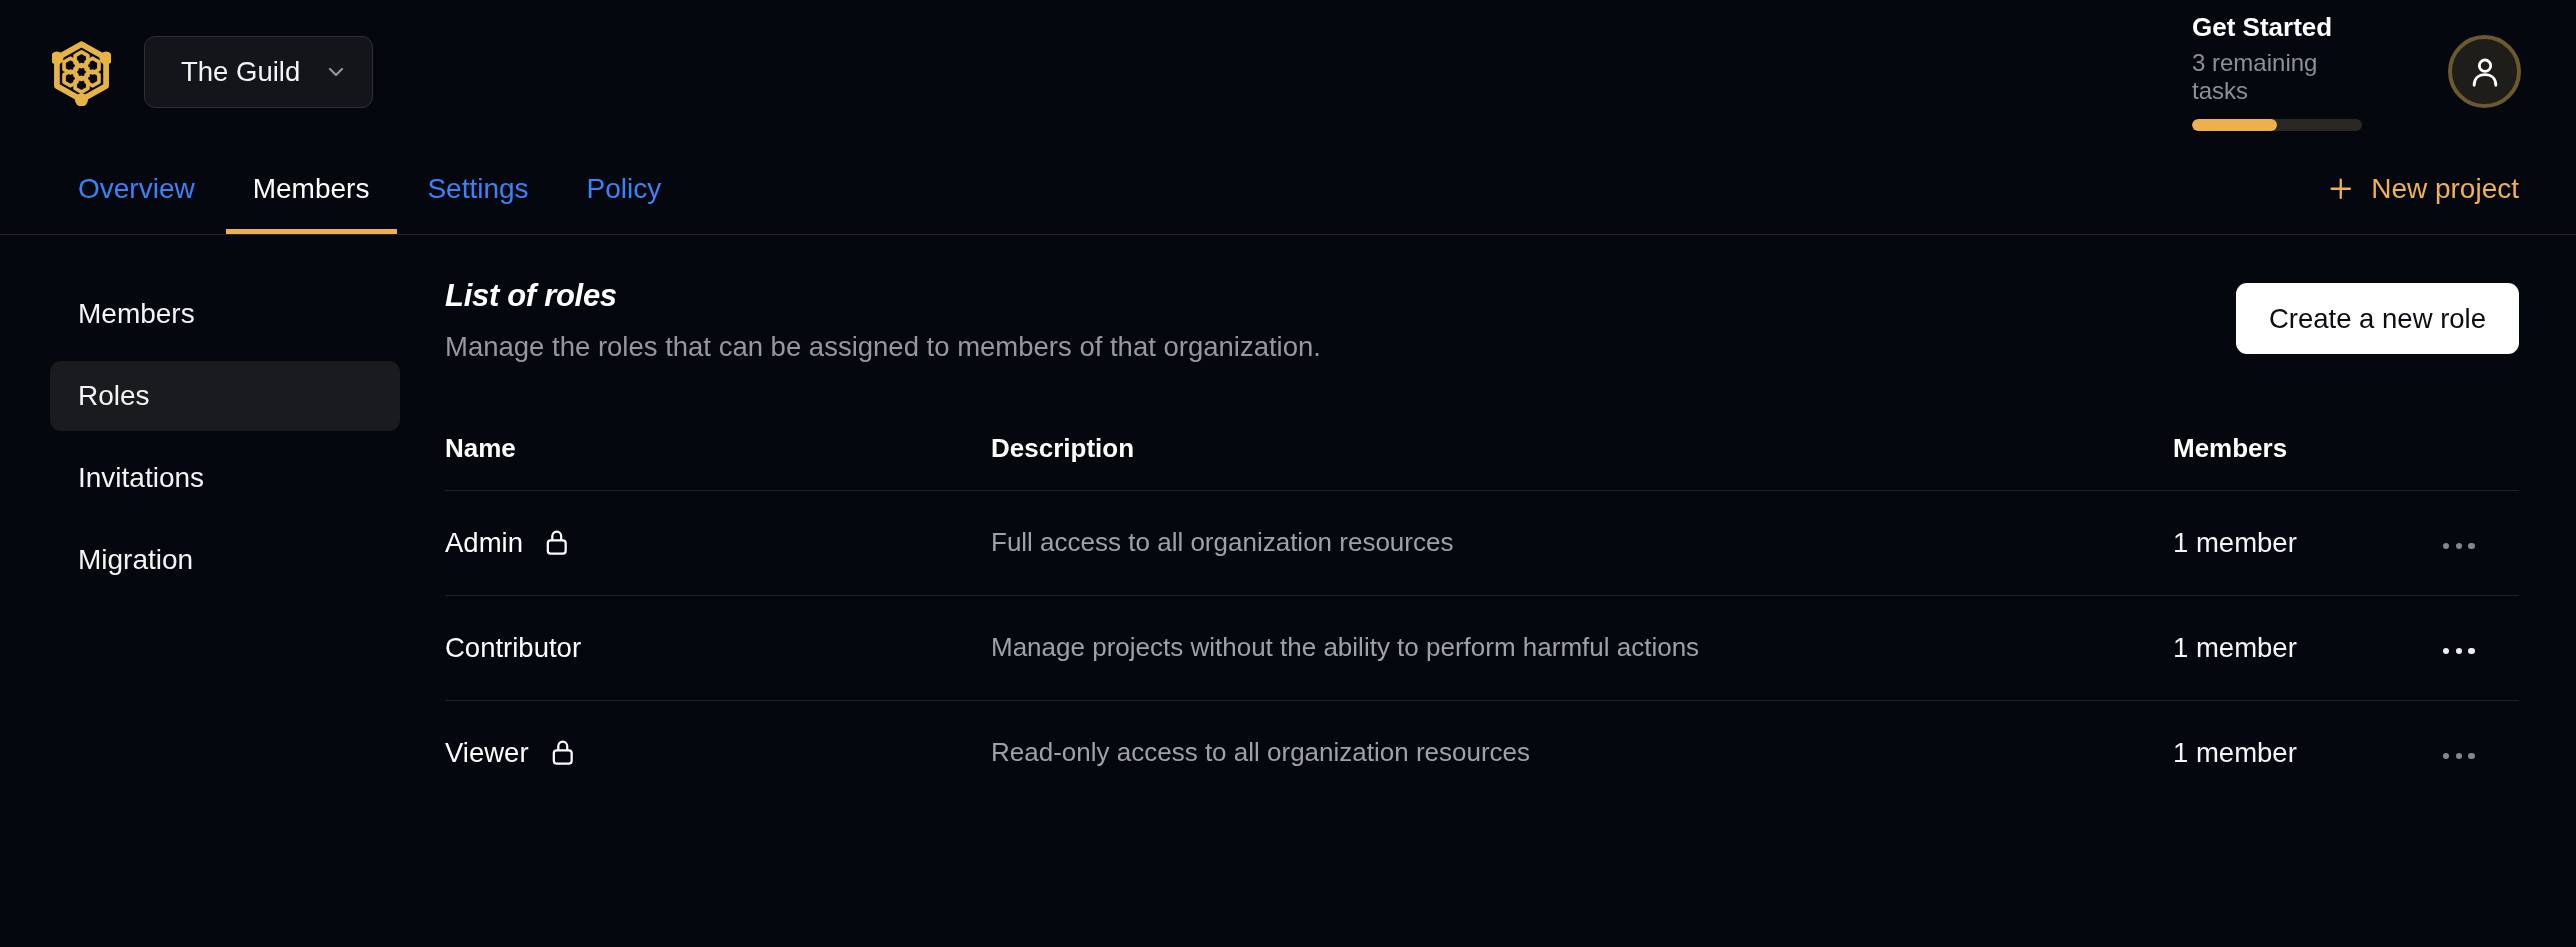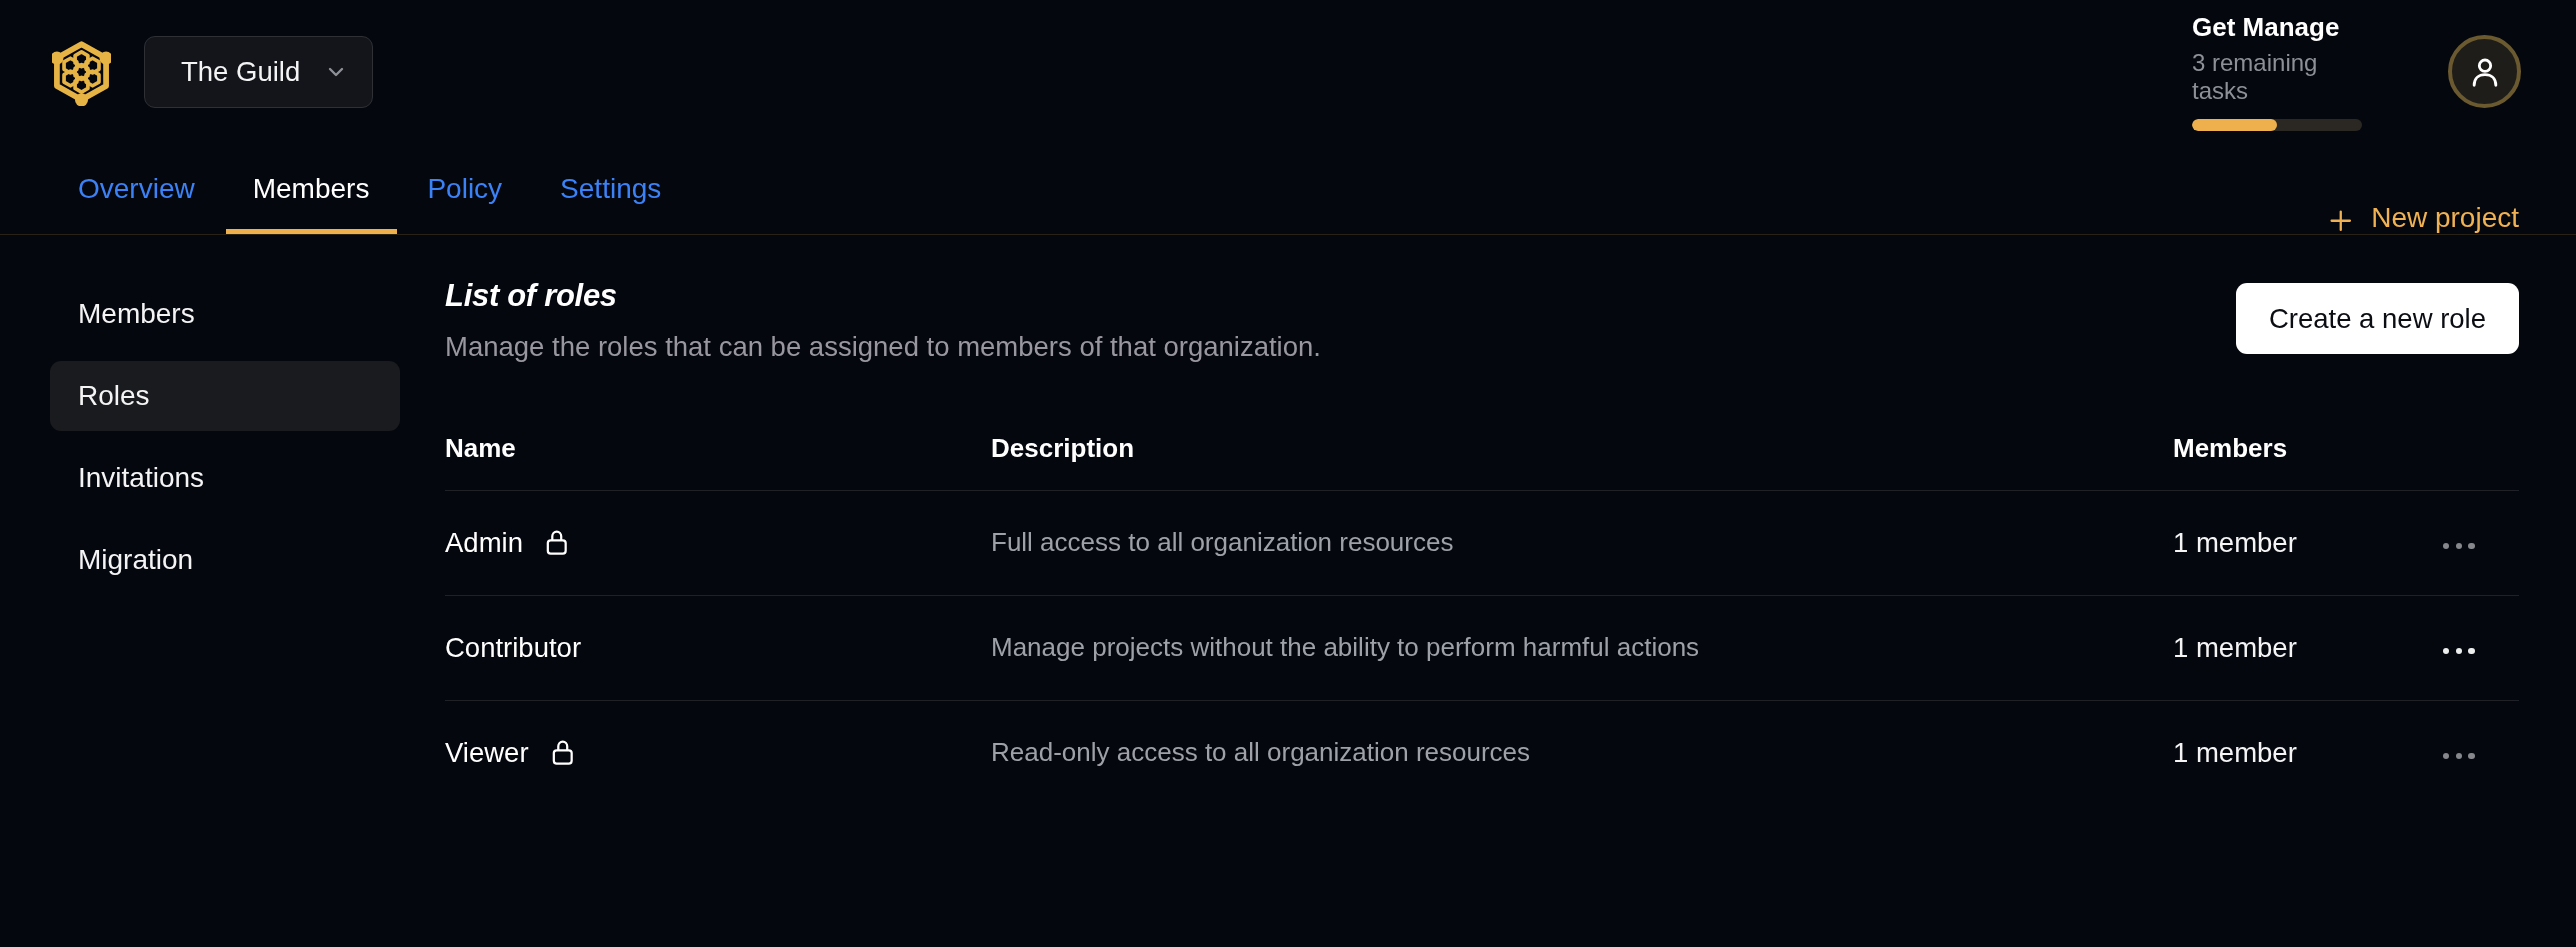--- a/index.html
+++ b/index.html
@@ -28,21 +28,21 @@
     display:flex;align-items:center;justify-content:center;box-sizing:border-box;cursor:pointer;
   }
   
   .nav{display:flex;align-items:stretch;justify-content:space-between;height:92px;border-bottom:1.8px solid #282217;padding:0 57px 0 49px;box-sizing:border-box;}
   .tabs{display:flex;align-items:stretch;}
   .tab{position:relative;display:flex;align-items:center;padding:0 29px;cursor:pointer;}
   .tab-label{font-size:28px;color:#3b82f6;}
   .tab.active .tab-label{color:#ffffff;}
   .tab-underline{display:none;position:absolute;left:1.8px;right:1.8px;bottom:0;height:4.6px;background:#edb04d;}
   .tab.active .tab-underline{display:block;}
-  .new-project{display:flex;align-items:flex-end;gap:16.5px;cursor:pointer;}
+  .new-project{display:flex;align-items:center;gap:16.5px;cursor:pointer;}
   .new-project-label{font-size:28px;color:#efb152;}
   
   .content{display:flex;align-items:flex-start;}
   .side-nav{width:400px;box-sizing:border-box;padding:44px 0 0 50px;flex:none;}
   .side-item{
     display:flex;align-items:center;height:70px;padding:0 0 0 28px;margin-bottom:12px;
     border-radius:11px;cursor:pointer;box-sizing:border-box;
   }
   .side-item.active{background:#1a1b1e;}
   .side-item-label{font-size:28px;color:#f4f4f5;}
@@ -97,21 +97,21 @@
       </svg>
       <div class="org-switcher">
         <span class="org-name">The Guild</span>
         <svg width="24" height="24" viewBox="0 0 24 24">
           <path d="M6 9 L12 15 L18 9" stroke="#8d9096" stroke-width="2.4" fill="none" stroke-linecap="round" stroke-linejoin="round"></path>
         </svg>
       </div>
     </div>
     <div class="header-right">
       <div class="get-started">
-        <span class="gs-title">Get Manage</span>
+        <span class="gs-title">Get Started</span>
         <span class="gs-sub">3 remaining tasks</span>
         <div class="progress-track">
           <div class="progress-fill" style="width: 50%;"></div>
         </div>
       </div>
       <div class="avatar-btn">
         <svg width="40" height="40" viewBox="0 0 24 24">
           <circle cx="12" cy="8.2" r="3.4" stroke="#ffffff" stroke-width="1.7" fill="none"></circle>
           <path d="M5.5 20 C5.5 15.6 8.4 13.6 12 13.6 C15.6 13.6 18.5 15.6 18.5 20" stroke="#ffffff" stroke-width="1.7" fill="none" stroke-linecap="round"></path>
         </svg>
@@ -123,25 +123,25 @@
     <div class="tabs">
         <div class="tab">
     <span class="tab-label">Overview</span>
 
   </div>
         <div class="tab active">
     <span class="tab-label">Members</span>
     <span class="tab-underline"></span>
   </div>
         <div class="tab">
+    <span class="tab-label">Settings</span>
+
+  </div>
+        <div class="tab">
     <span class="tab-label">Policy</span>
-
-  </div>
-        <div class="tab">
-    <span class="tab-label">Settings</span>
 
   </div>
       </div>
     <div class="new-project">
       <svg width="27.5" height="27.5" viewBox="0 0 24 24">
         <path d="M12 4 L12 20 M4 12 L20 12" stroke="#efb152" stroke-width="2" fill="none" stroke-linecap="round"></path>
       </svg>
       <span class="new-project-label">New project</span>
     </div>
   </div>

